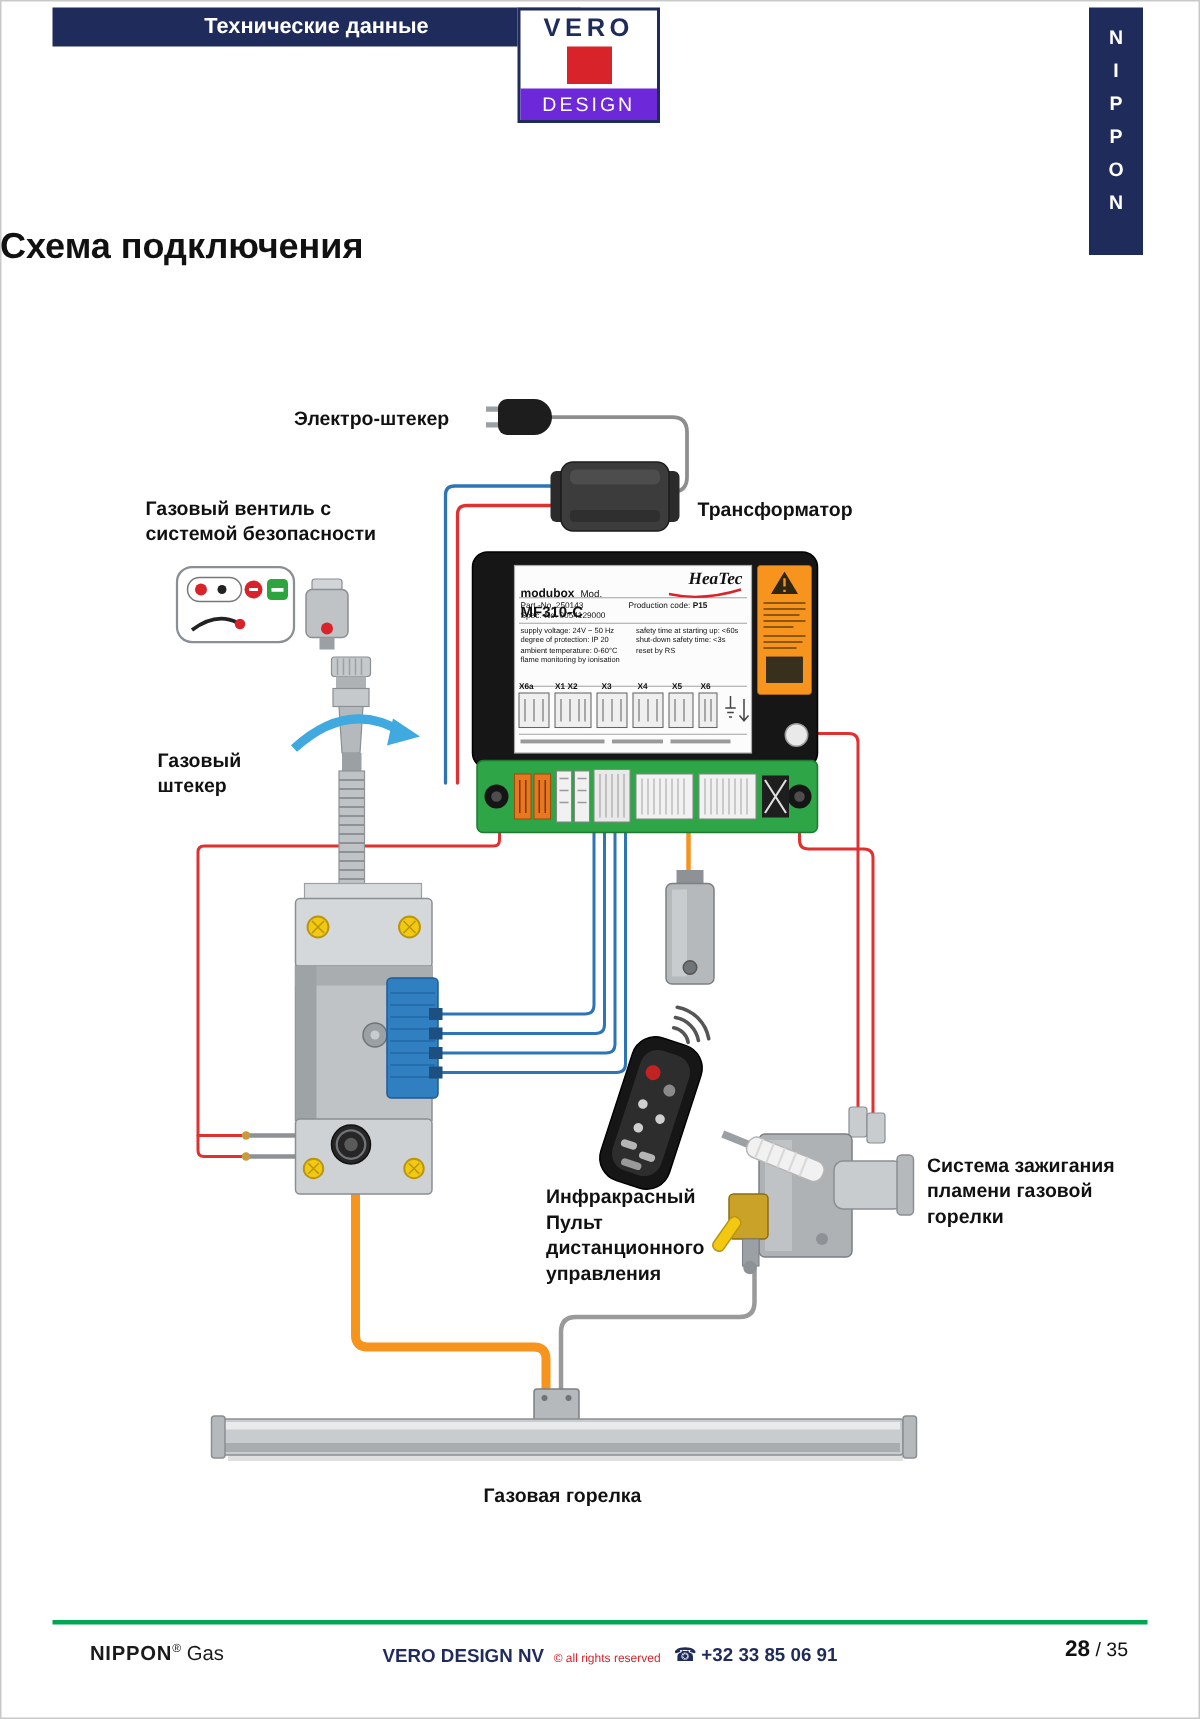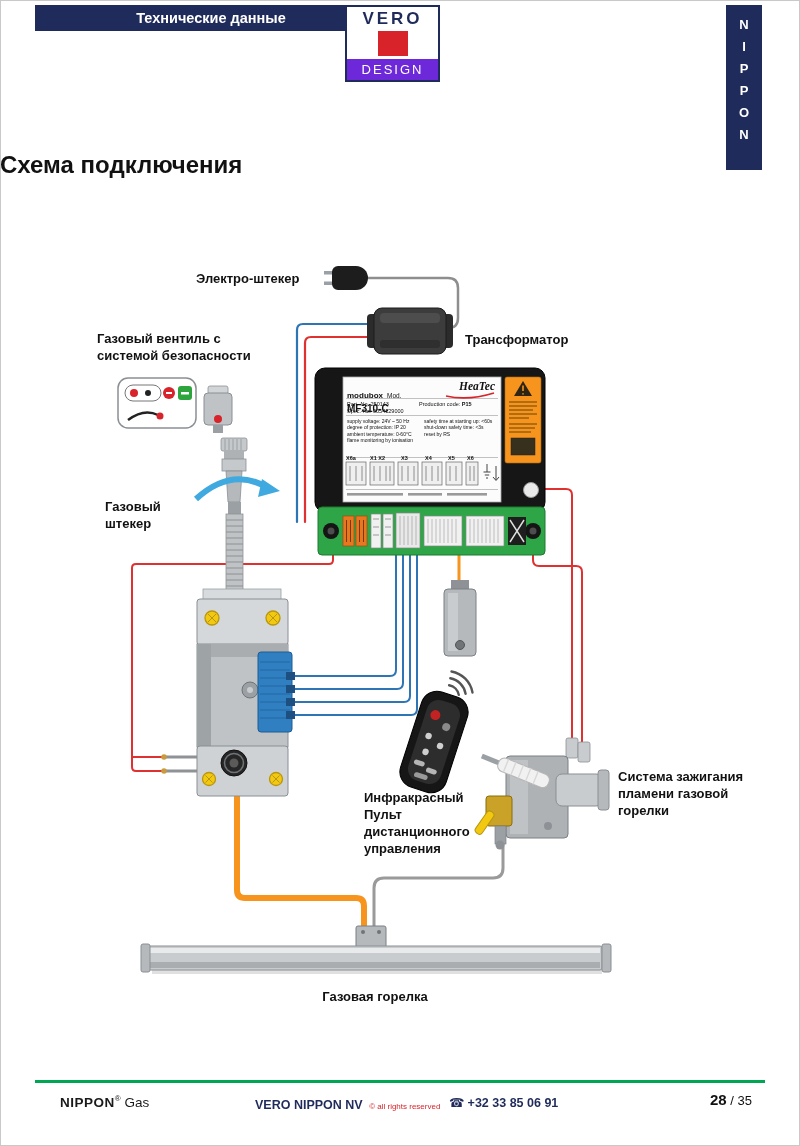--- a/index.html
+++ b/index.html
@@ -342,21 +342,21 @@
     <span class="cb-term" style="left:105px;">X5</span>
     <span class="cb-term" style="left:124px;">X6</span>
   </div>
 
   <div class="footer-line"></div>
   <div class="f-brand">
     <span class="f-nippon">NIPPON</span><sup>®</sup>
     <span>Gas</span>
   </div>
   <div class="f-company">
-    <span class="f-vdnv">VERO NIPPON NV</span>
+    <span class="f-vdnv">VERO DESIGN NV</span>
     <span class="f-rights">© all rights reserved</span>
   </div>
   <div class="f-phone">
     <span class="f-phicon">☎</span><span>+32 33 85 06 91</span>
   </div>
   <div class="f-page">
     <span class="f-pnum">28</span>
     <span class="f-ptot">/ 35</span>
   </div>
 

